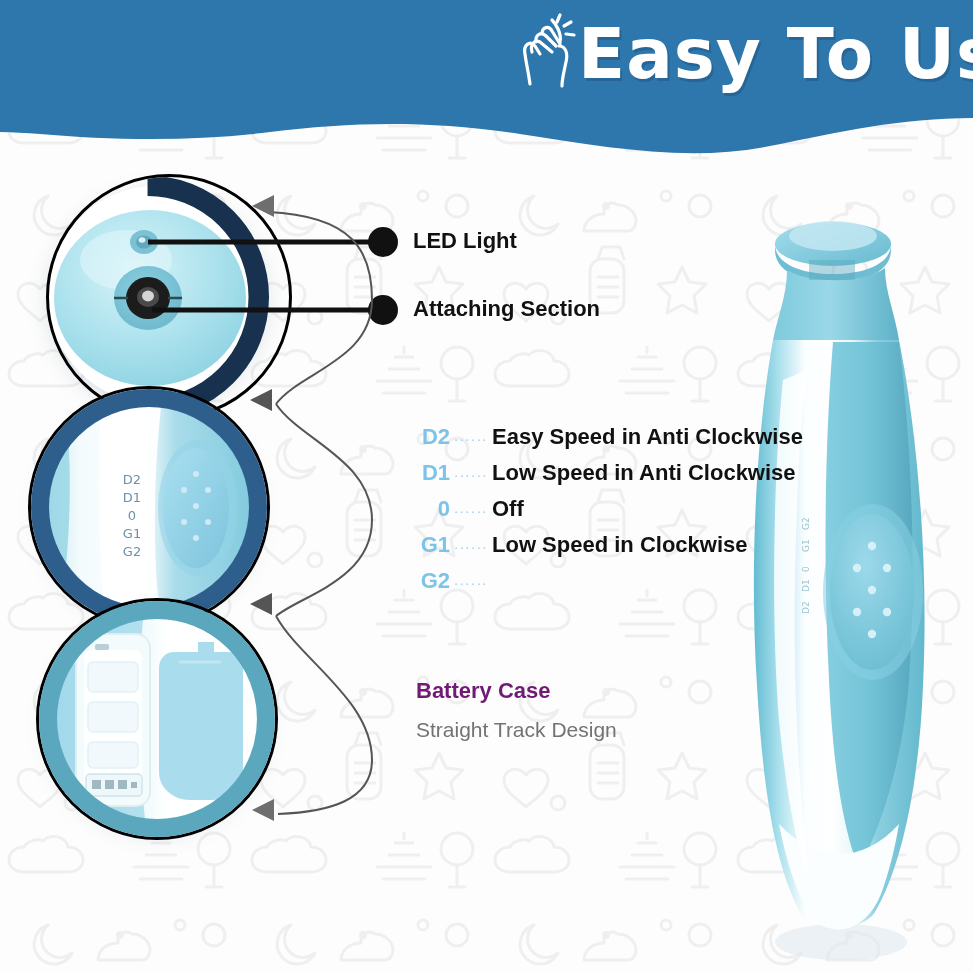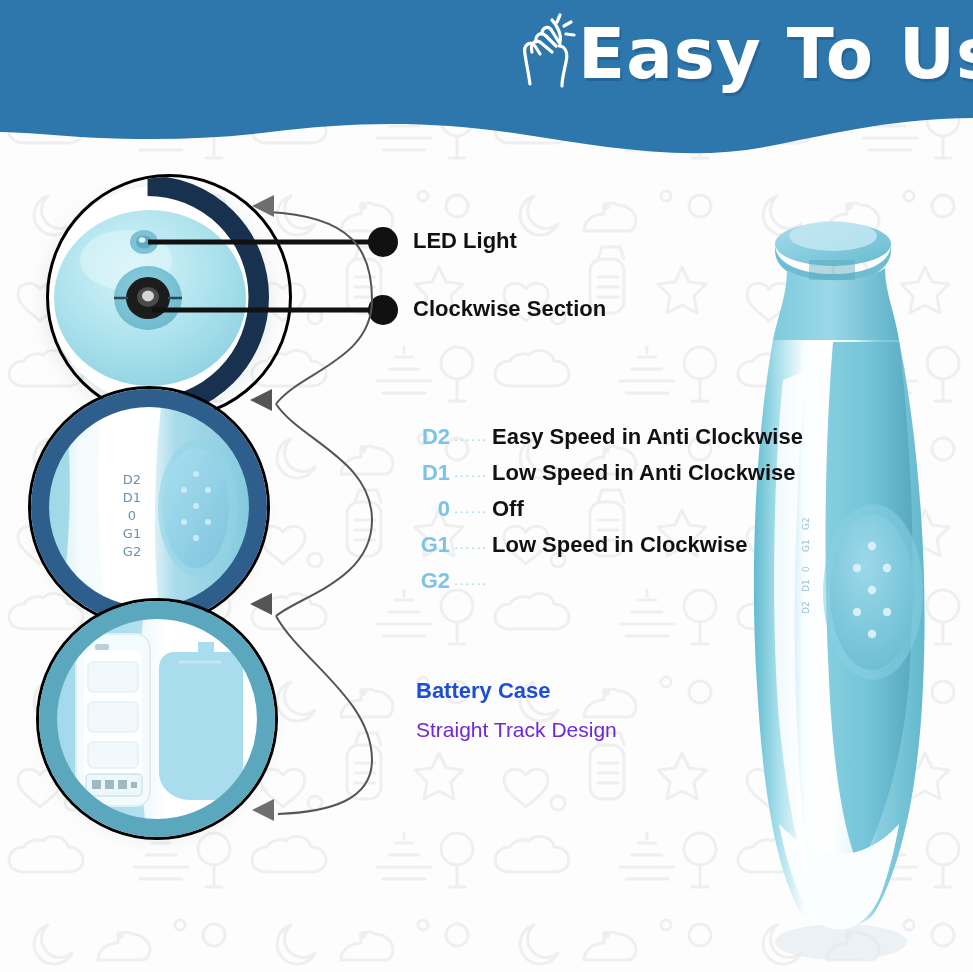--- a/index.html
+++ b/index.html
@@ -127,28 +127,28 @@
   .speed-desc {
     color: #111111;
     font-size: 22px;
     font-weight: bold;
     white-space: nowrap;
   }
 
   
   .battery { position: absolute; left: 416px; top: 678px; z-index: 8; }
   .battery-title {
-    color: #1d4ed8;
+    color: #701a75;
     font-size: 22px;
     font-weight: bold;
     margin-bottom: 12px;
     white-space: nowrap;
   }
   .battery-line {
-    color: #6d28d9;
+    color: #737373;
     font-size: 21px;
     font-weight: normal;
     line-height: 28px;
     white-space: nowrap;
   }
 
   
   .product { position: absolute; right: 0; top: 200px; width: 260px; height: 772px; z-index: 4; }
 </style>
 </head>
@@ -350,21 +350,21 @@
              C300 660 372 700 372 760
              C372 800 330 812 278 814" fill="none" stroke="#555555" stroke-width="2"></path>
 
     <path d="M252 206 l22 -11 v22 z" fill="#6e6e6e"></path>
     <path d="M250 400 l22 -11 v22 z" fill="#555555"></path>
     <path d="M250 604 l22 -11 v22 z" fill="#555555"></path>
     <path d="M252 810 l22 -11 v22 z" fill="#6e6e6e"></path>
   </svg>
 
   <div class="callout callout-led">LED Light</div>
-  <div class="callout callout-attach">Clockwise Section</div>
+  <div class="callout callout-attach">Attaching Section</div>
 
   <div class="speeds">
     <div class="speed-row">
       <span class="speed-code">D2</span>
       <span class="speed-dots">......</span>
       <span class="speed-desc">Easy Speed in Anti Clockwise</span>
     </div>
     <div class="speed-row">
       <span class="speed-code">D1</span>
       <span class="speed-dots">......</span>

